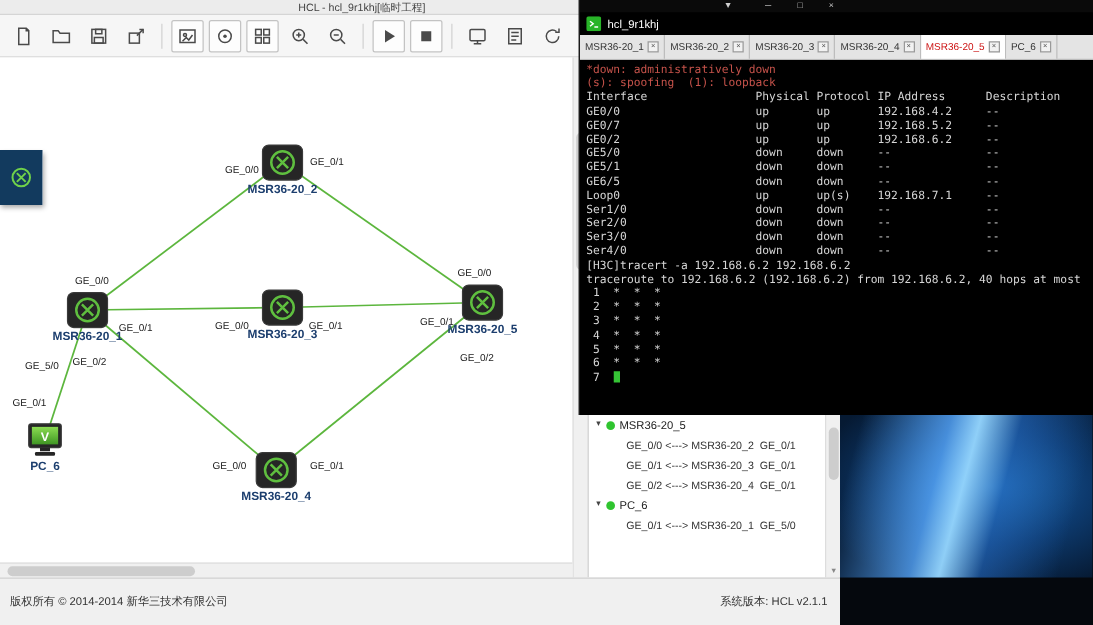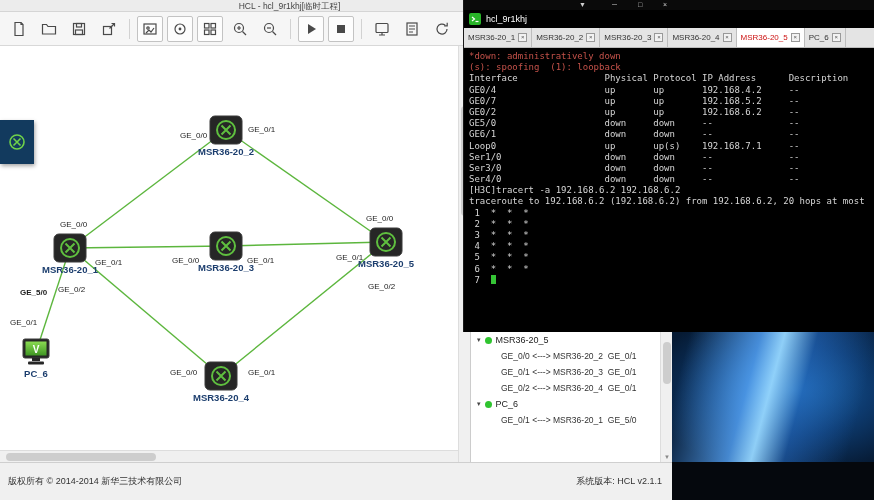--- a/index.html
+++ b/index.html
@@ -247,21 +247,21 @@
           </div>
           <span class="plabel" style="left: 60px; top: 174px;">GE_0/0</span>
           <span class="plabel" style="left: 180px; top: 85px;">GE_0/0</span>
           <span class="plabel" style="left: 248px; top: 79px;">GE_0/1</span>
           <span class="plabel" style="left: 366px; top: 168px;">GE_0/0</span>
           <span class="plabel" style="left: 95px; top: 212px;">GE_0/1</span>
           <span class="plabel" style="left: 172px; top: 210px;">GE_0/0</span>
           <span class="plabel" style="left: 247px; top: 210px;">GE_0/1</span>
           <span class="plabel" style="left: 336px; top: 207px;">GE_0/1</span>
           <span class="plabel" style="left: 58px; top: 239px;">GE_0/2</span>
-          <span class="plabel" style="left: 20px; top: 242px; font-weight: bold;">GE_5/0</span>
+          <span class="plabel" style="left: 20px; top: 242px;">GE_5/0</span>
           <span class="plabel" style="left: 10px; top: 272px;">GE_0/1</span>
           <span class="plabel" style="left: 170px; top: 322px;">GE_0/0</span>
           <span class="plabel" style="left: 248px; top: 322px;">GE_0/1</span>
           <span class="plabel" style="left: 368px; top: 236px;">GE_0/2</span>
         </div>
       <div class="flyout">
         <div class="fic">
           <svg width="22" height="22" viewBox="0 0 22 22" fill="none">
               <circle cx="11" cy="11" r="7" stroke="#6fd14a" stroke-width="1.6"></circle>
               <path d="M7.5 7.5l7 7M14.5 7.5l-7 7" stroke="#6fd14a" stroke-width="1.6"></path>
@@ -337,31 +337,33 @@
         </div>
         <div class="tab">
           <span>PC_6</span>
           <span class="tclose">×</span>
         </div>
       </div>
     <div class="term-body">
         <div class="tline red">*down: administratively down</div>
         <div class="tline red">(s): spoofing  (1): loopback</div>
         <div class="tline">Interface                Physical Protocol IP Address      Description</div>
-        <div class="tline">GE0/4                    up       up       192.168.4.2     --</div>
+        <div class="tline">GE0/0                    up       up       192.168.4.2     --</div>
         <div class="tline">GE0/7                    up       up       192.168.5.2     --</div>
         <div class="tline">GE0/2                    up       up       192.168.6.2     --</div>
         <div class="tline">GE5/0                    down     down     --              --</div>
-        <div class="tline">GE6/1                    down     down     --              --</div>
+        <div class="tline">GE5/1                    down     down     --              --</div>
+        <div class="tline">GE6/5                    down     down     --              --</div>
         <div class="tline">Loop0                    up       up(s)    192.168.7.1     --</div>
         <div class="tline">Ser1/0                   down     down     --              --</div>
+        <div class="tline">Ser2/0                   down     down     --              --</div>
         <div class="tline">Ser3/0                   down     down     --              --</div>
         <div class="tline">Ser4/0                   down     down     --              --</div>
         <div class="tline">[H3C]tracert -a 192.168.6.2 192.168.6.2</div>
-        <div class="tline">traceroute to 192.168.6.2 (192.168.6.2) from 192.168.6.2, 20 hops at most</div>
+        <div class="tline">traceroute to 192.168.6.2 (192.168.6.2) from 192.168.6.2, 40 hops at most</div>
         <div class="tline"> 1  *  *  *</div>
         <div class="tline"> 2  *  *  *</div>
         <div class="tline"> 3  *  *  *</div>
         <div class="tline"> 4  *  *  *</div>
         <div class="tline"> 5  *  *  *</div>
         <div class="tline"> 6  *  *  *</div>
         <div class="tline"> 7  <span class="cursor"></span></div>
       </div>
   </div>
 

